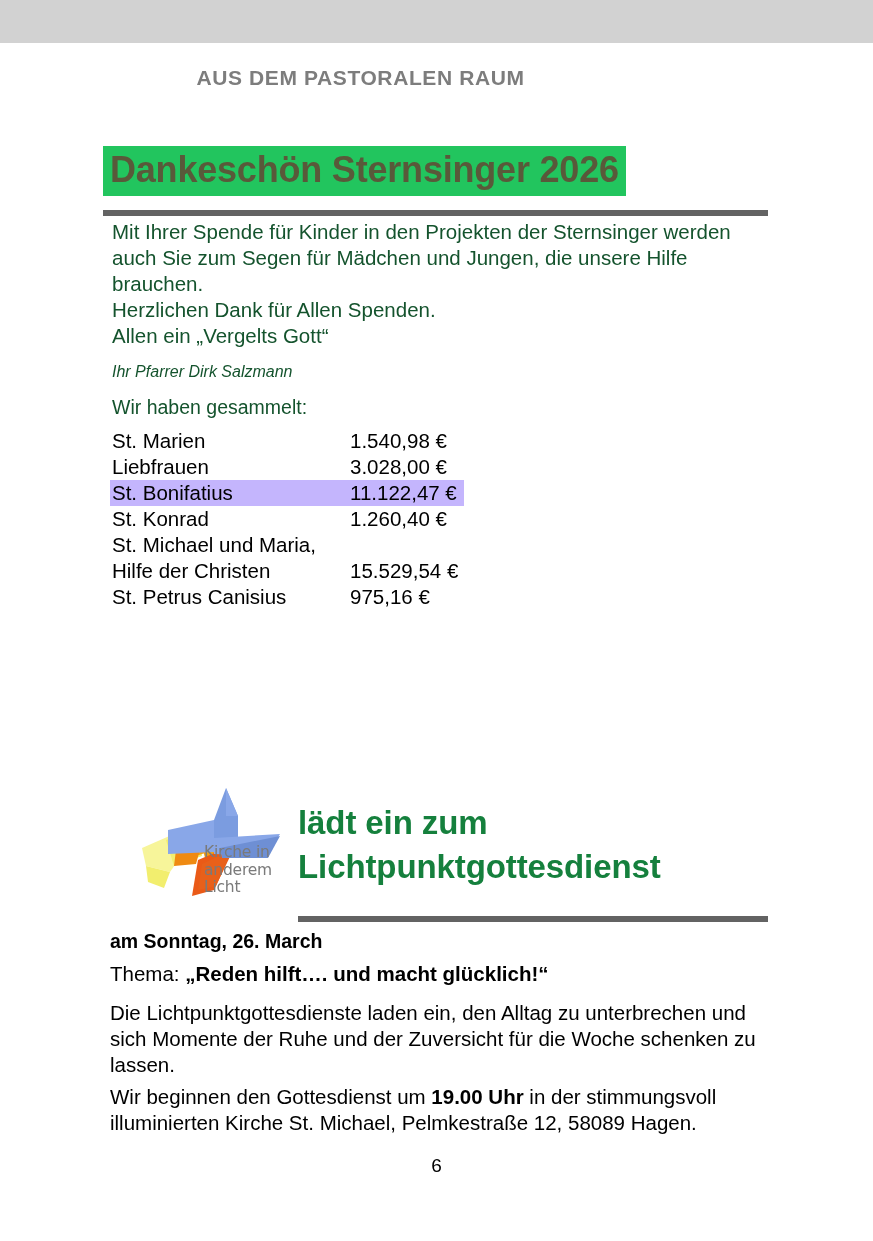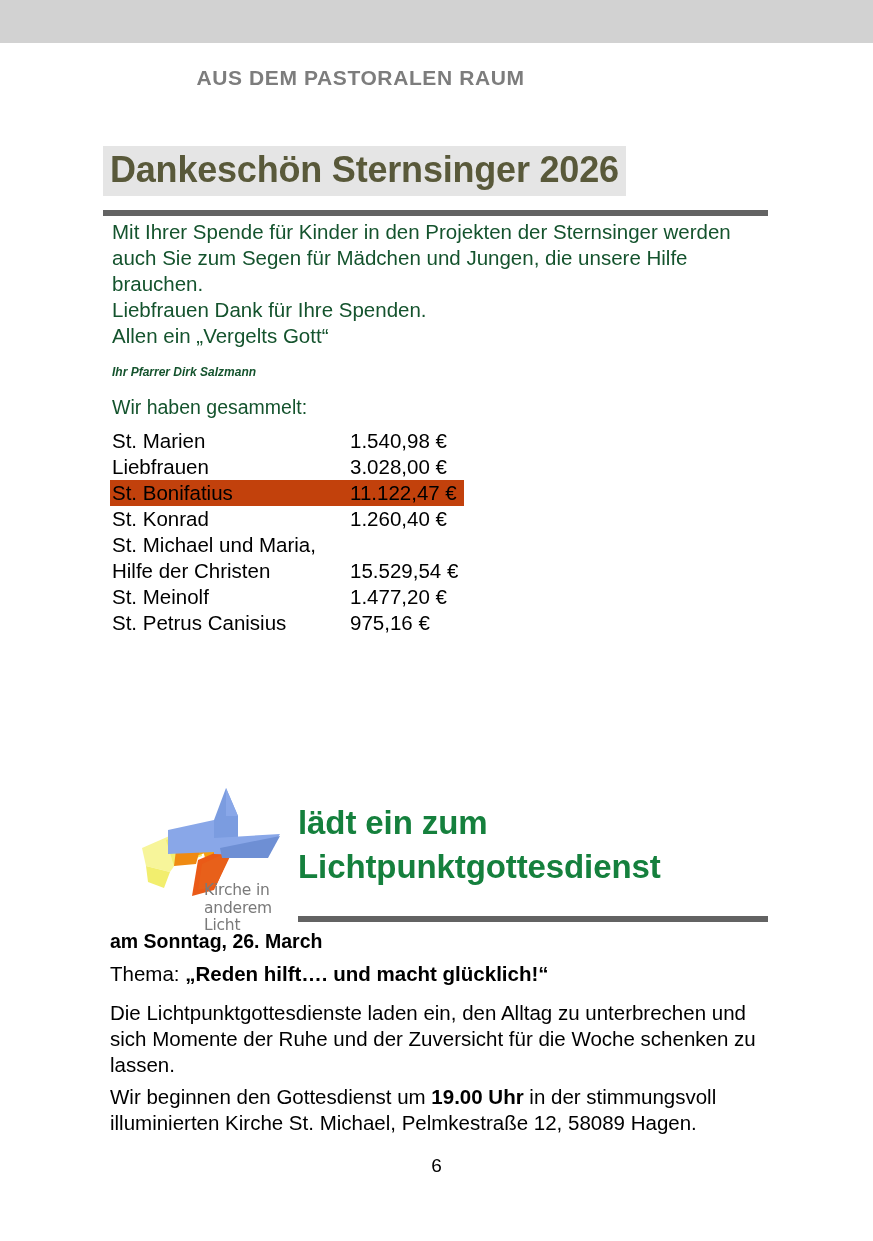--- a/index.html
+++ b/index.html
@@ -40,21 +40,21 @@
   }
 
   
   .headline-wrap {
     position: absolute;
     left: 103px;
     top: 146px;
   }
   .headline {
     display: inline-block;
-    background: #e5e5e5;
+    background: #22c55e;
     color: #59593a;
     font-size: 36px;
     font-weight: bold;
     line-height: 1.22;
     padding: 2px 7px 4px 7px;
     letter-spacing: -0.2px;
   }
 
   
   .rule {
@@ -78,22 +78,21 @@
     position: absolute;
     left: 112px;
     font-size: 20.5px;
     line-height: 26px;
     color: #14532d;
   }
   .para-intro { top: 219px; width: 652px; }
   .para-sig {
     top: 359px;
     font-style: italic;
-    font-size: 12px;
-    font-weight: bold;
+    font-size: 16px;
   }
   .para-collected { top: 394px; font-size: 19.5px; }
 
   
   .donation-table {
     position: absolute;
     left: 110px;
     top: 428px;
     border-collapse: collapse;
     font-size: 20.5px;
@@ -105,21 +104,21 @@
     white-space: nowrap;
   }
   .donation-table td.name {
     width: 238px;
     padding-left: 2px;
   }
   .donation-table td.amount {
     width: 114px;
   }
   .donation-table tr.hl td {
-    background: #c2410c;
+    background: #c4b5fd;
   }
 
   
   .logo-block {
     position: absolute;
     left: 140px;
     top: 786px;
     width: 152px;
     height: 122px;
   }
@@ -132,21 +131,20 @@
   }
   .logo-caption {
     position: absolute;
     left: 64px;
     top: 58px;
     font-family: "DejaVu Sans", sans-serif;
     font-size: 15.5px;
     line-height: 17.5px;
     color: #7a7a7a;
     letter-spacing: -0.2px;
-    margin-top: 38px;
   }
 
   
   .event-headline {
     position: absolute;
     left: 298px;
     top: 801px;
     width: 470px;
     font-size: 33px;
     font-weight: bold;
@@ -207,21 +205,21 @@
 <div class="section-header">AUS DEM PASTORALEN RAUM</div>
 
 <div class="headline-wrap">
   <span class="headline">Dankeschön Sternsinger 2026</span>
 </div>
 
 <div class="rule rule-top"></div>
 
 <div class="para para-intro">
   <span>Mit Ihrer Spende für Kinder in den Projekten der Sternsinger werden auch Sie zum Segen für Mädchen und Jungen, die unsere Hilfe brauchen.</span><br>
-  <span>Liebfrauen Dank für Ihre Spenden.</span><br>
+  <span>Herzlichen Dank für Allen Spenden.</span><br>
   <span>Allen ein „Vergelts Gott“</span>
 </div>
 
 <div class="para para-sig">Ihr Pfarrer Dirk Salzmann</div>
 
 <div class="para para-collected">Wir haben gesammelt:</div>
 
 <table class="donation-table">
   <tbody>
     <tr>
@@ -240,24 +238,20 @@
       <td class="name">St. Konrad</td>
       <td class="amount">1.260,40 €</td>
     </tr>
     <tr>
       <td class="name">St. Michael und Maria,</td>
       <td class="amount"></td>
     </tr>
     <tr>
       <td class="name">Hilfe der Christen</td>
       <td class="amount">15.529,54 €</td>
-    </tr>
-    <tr>
-      <td class="name">St. Meinolf</td>
-      <td class="amount">1.477,20 €</td>
     </tr>
     <tr>
       <td class="name">St. Petrus Canisius</td>
       <td class="amount">975,16 €</td>
     </tr>
   </tbody>
 </table>
 
 <div class="logo-block">
   <svg class="logo-mark" viewBox="0 0 152 122">

